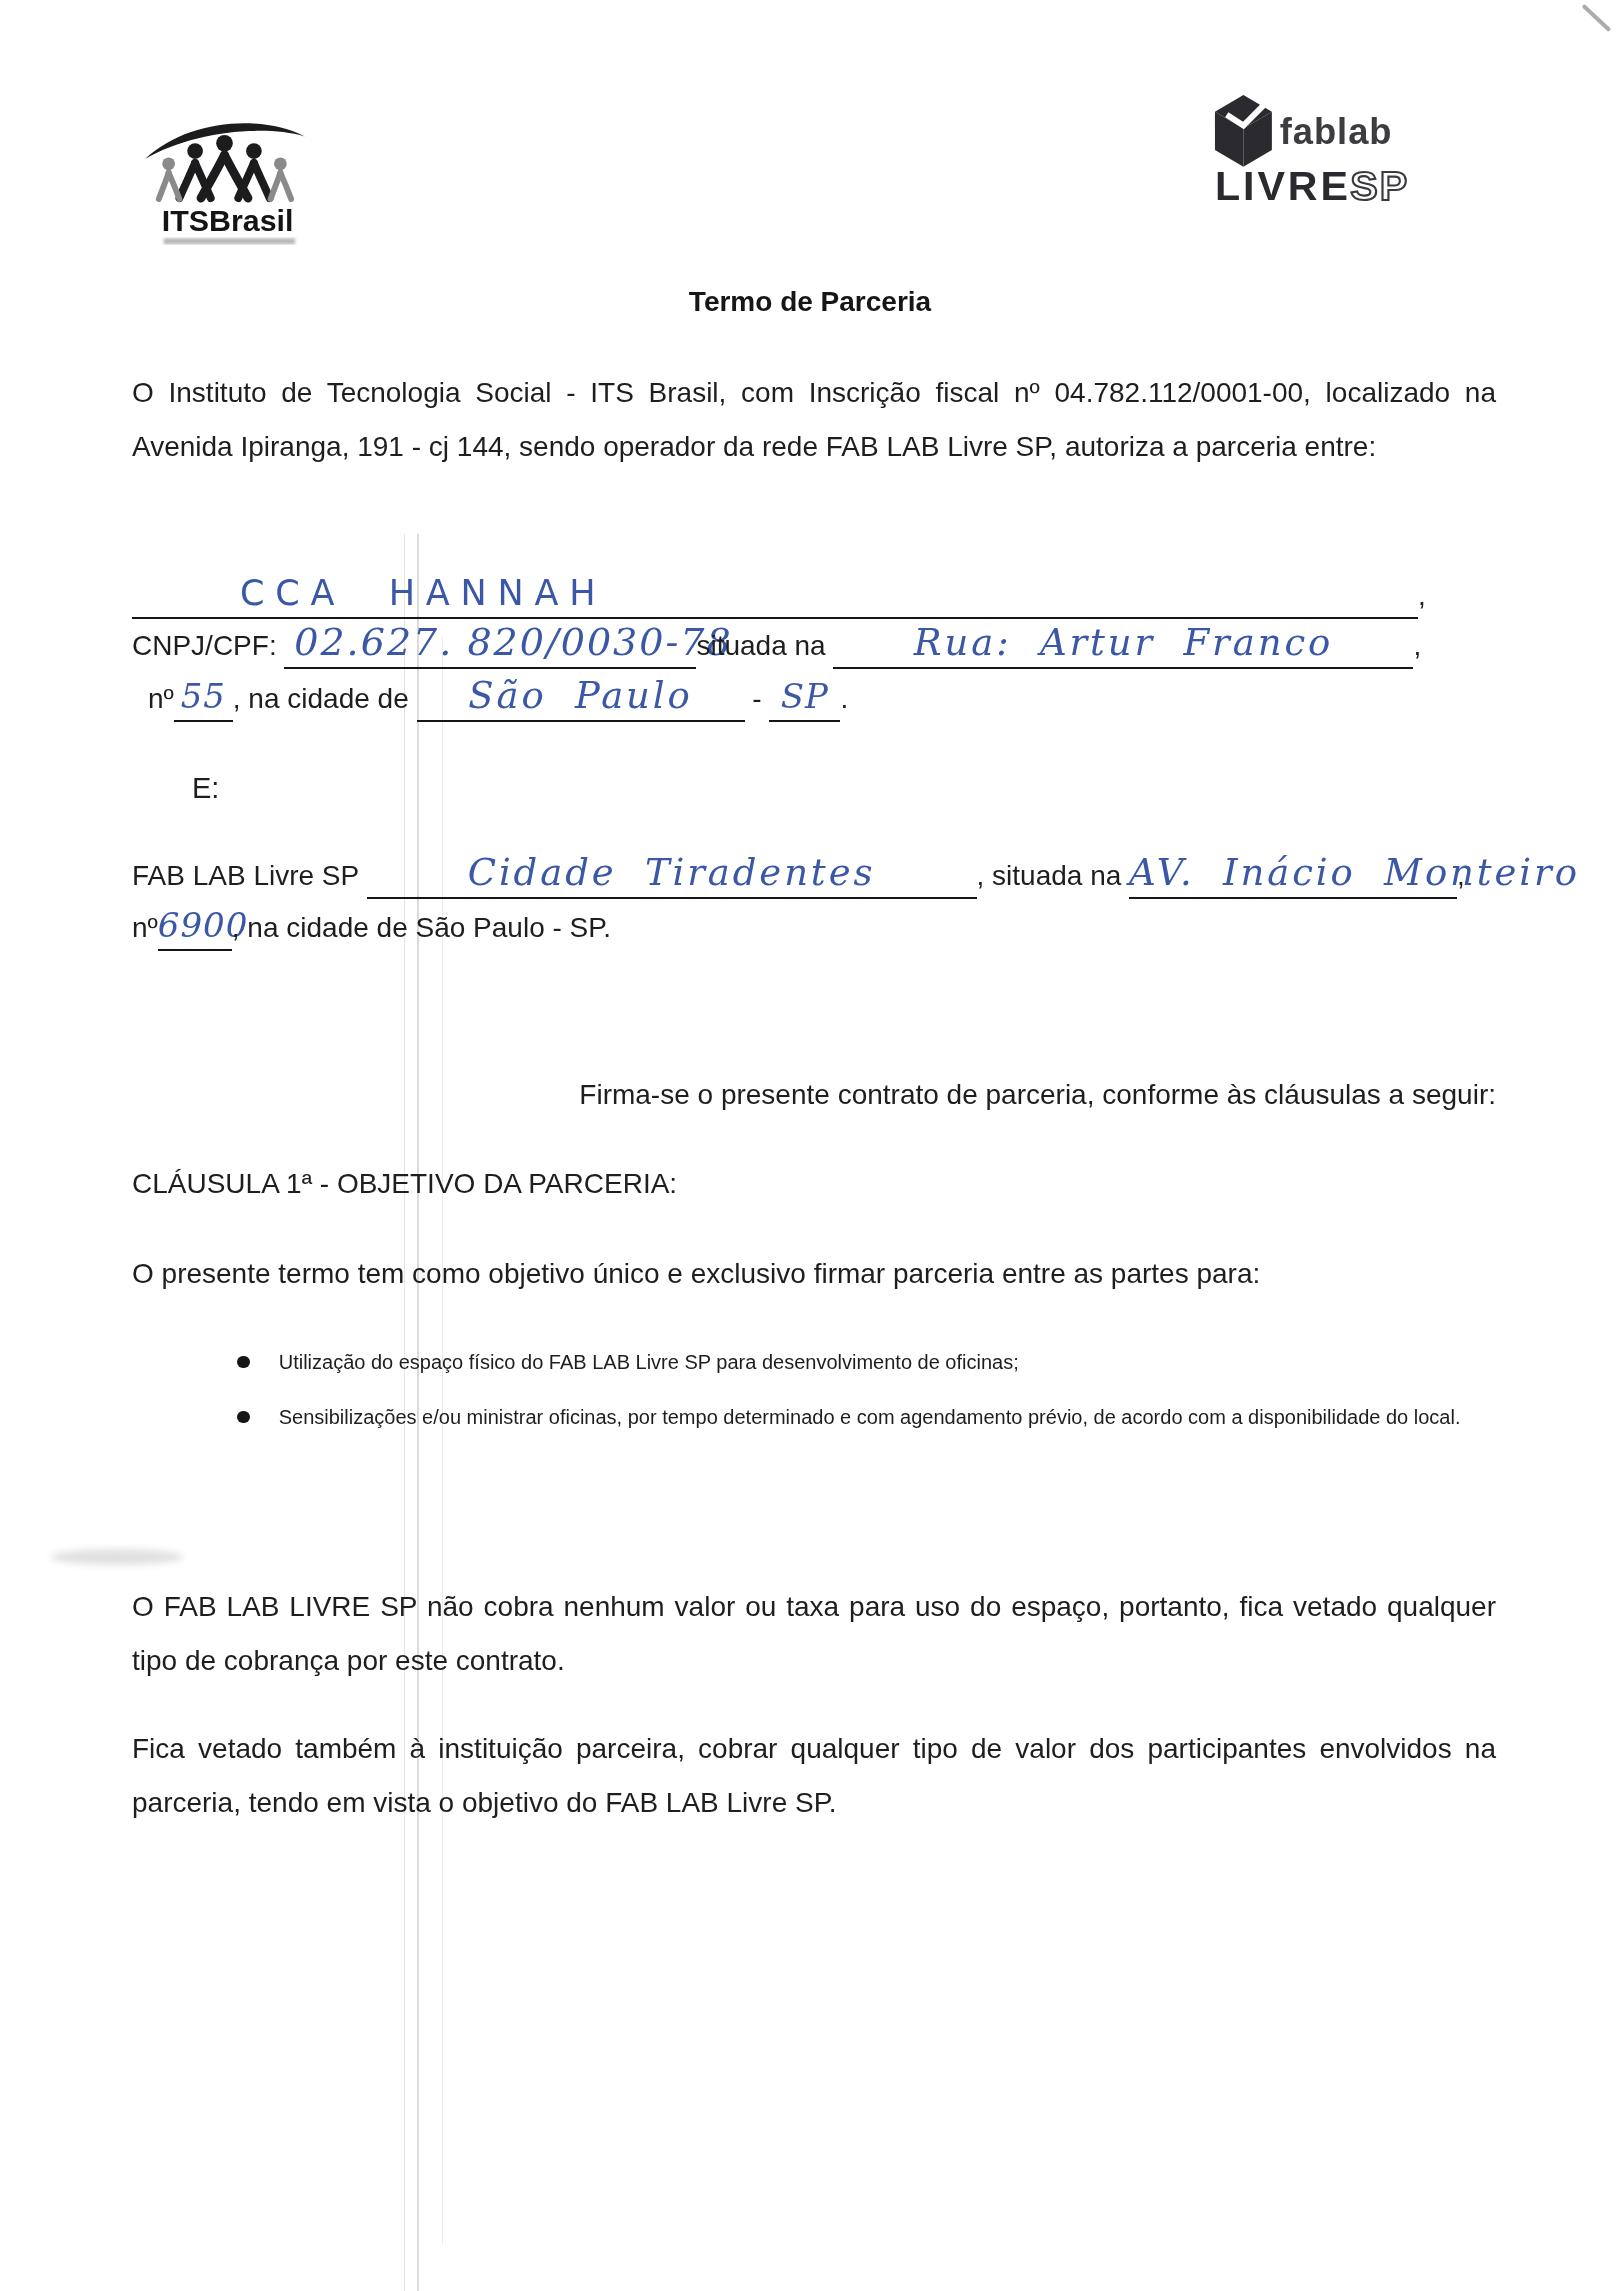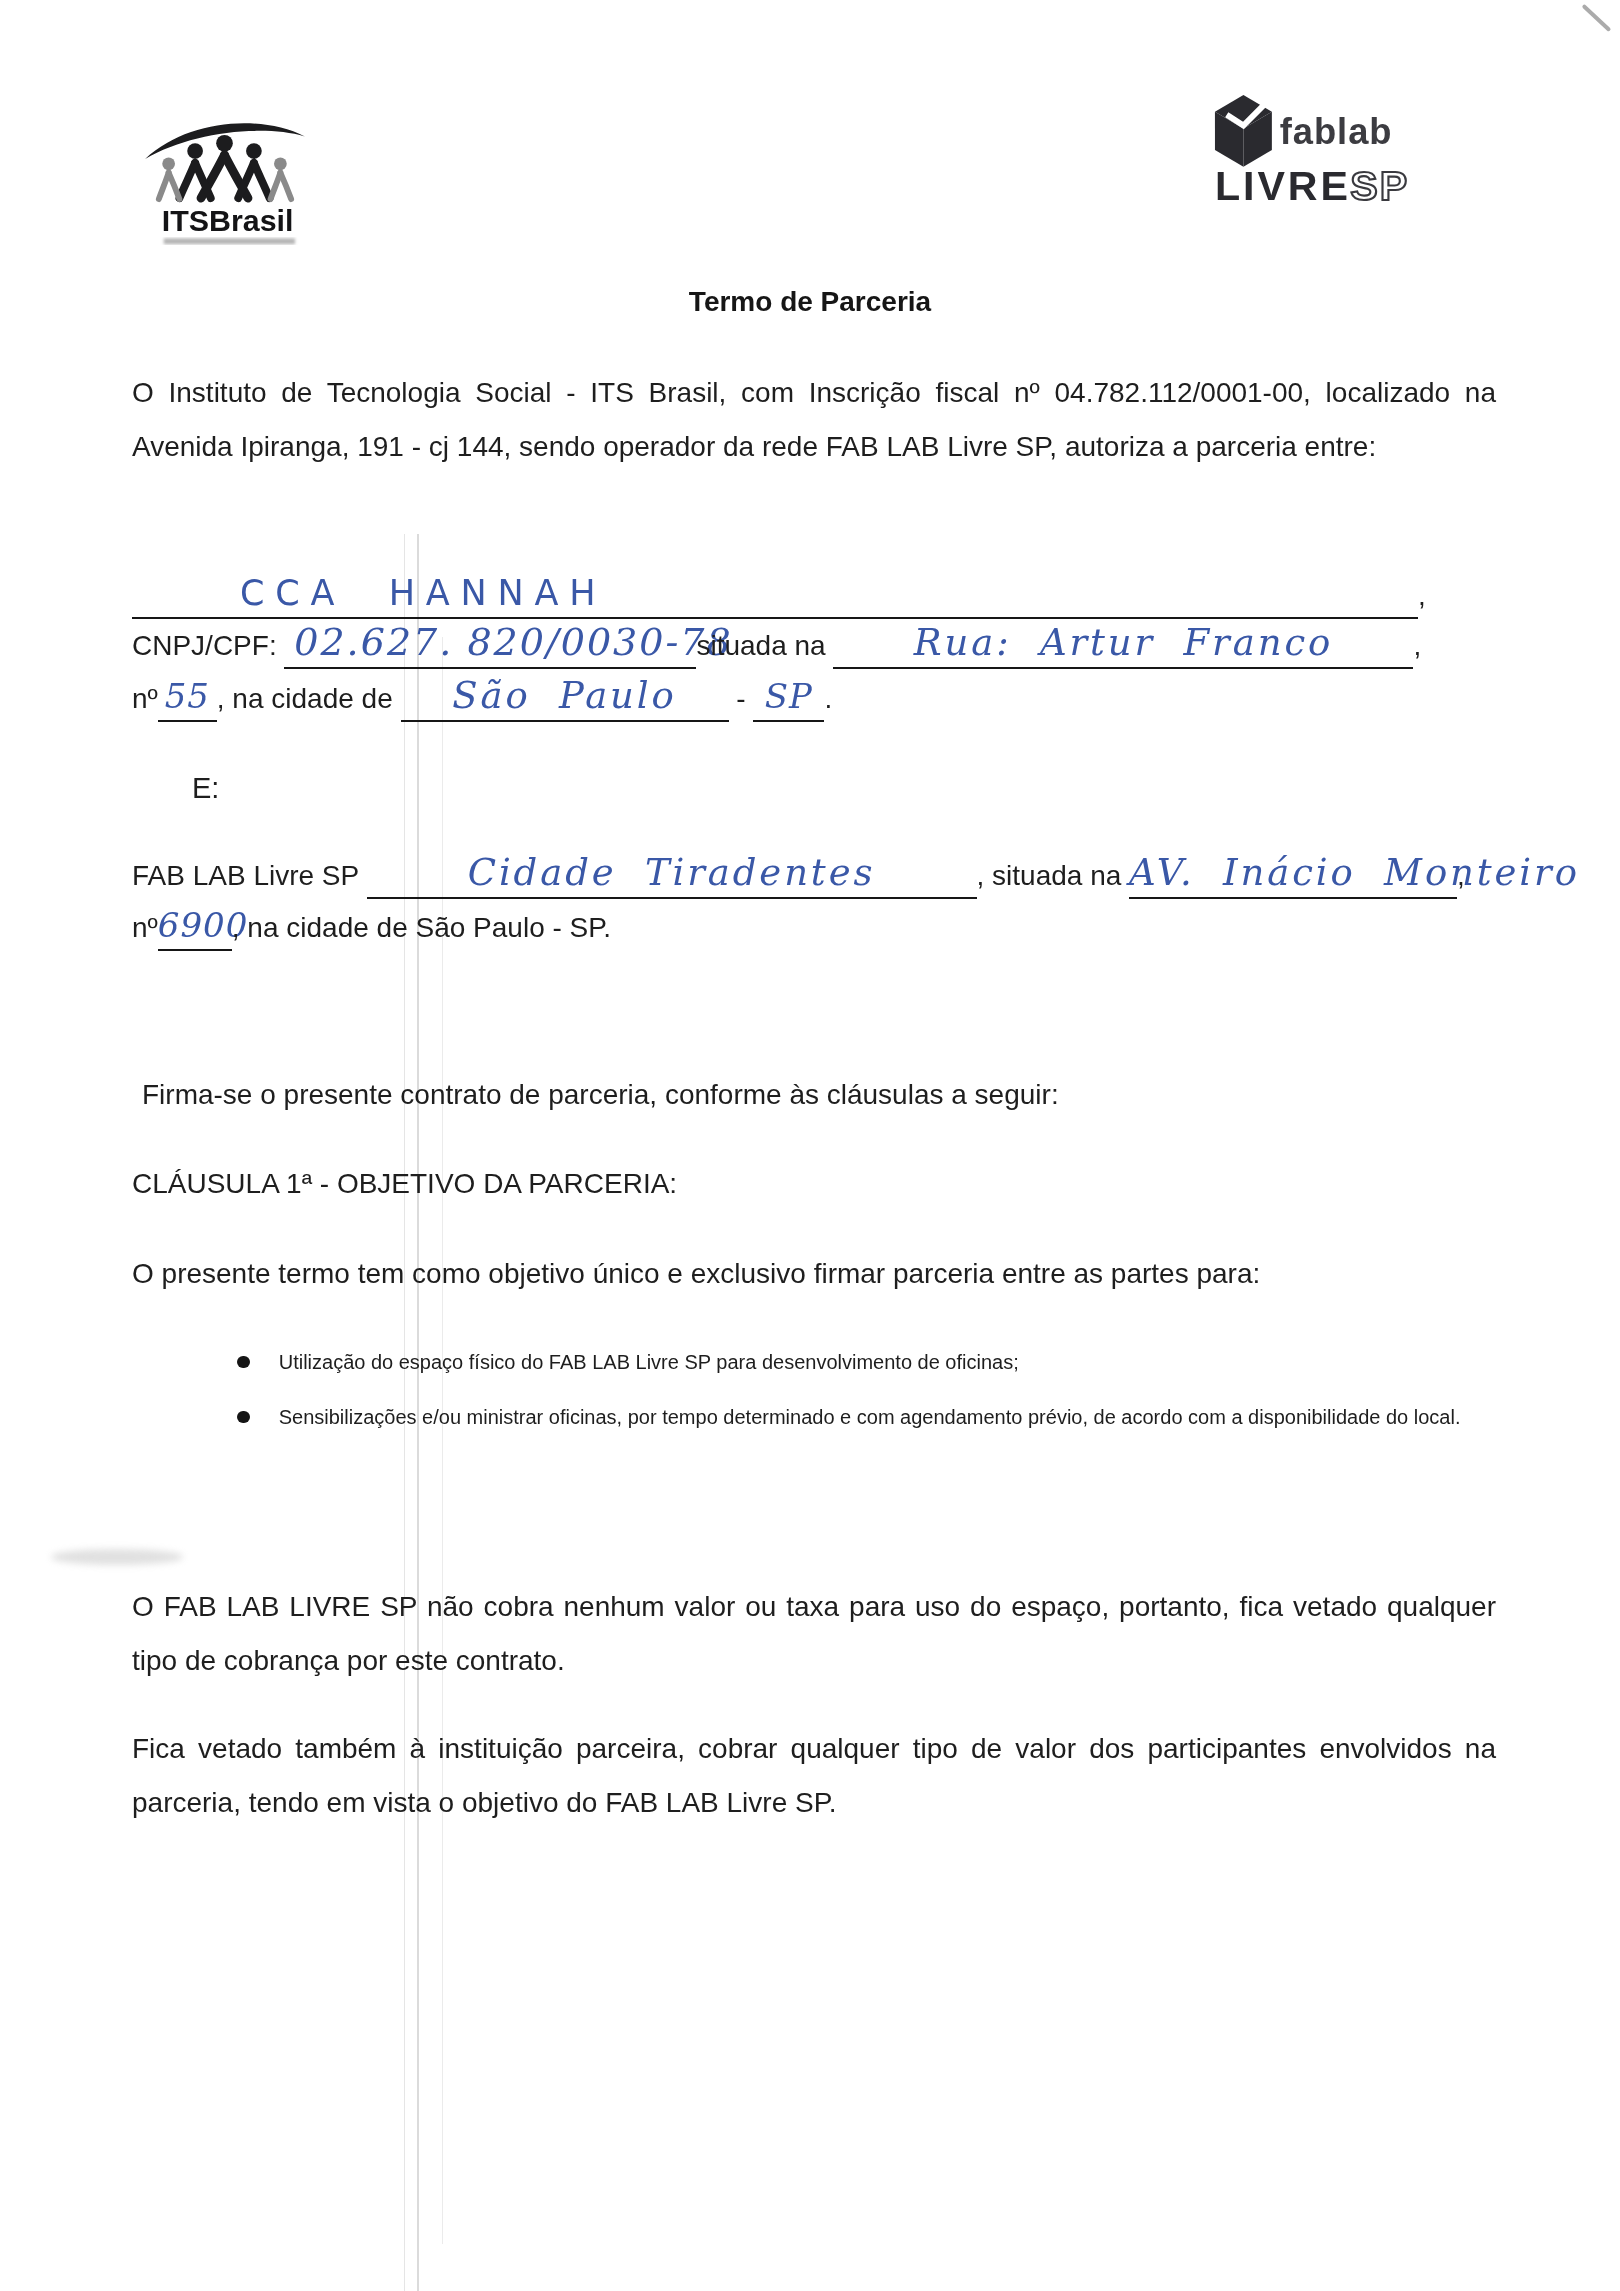--- a/index.html
+++ b/index.html
@@ -9,21 +9,21 @@
     font-family:"Liberation Sans", sans-serif; color:#1c1c1c;
   }
   .abs { position:absolute; }
 
   
   .doc-title { left:0; top:286px; width:1620px; text-align:center;
     font-size:28px; font-weight:bold; color:#161616; }
   .para { left:132px; width:1364px; font-size:28px; line-height:54px;
     text-align:justify; color:#1e1e1e; }
   .para-intro  { top:366px; }
-  .para-firma  { top:1068px; text-align:left;margin-left:10px; }
+  .para-firma  { top:1068px; text-align:right; }
   .para-claus  { top:1157px; text-align:left; }
   .para-obj    { top:1247px; text-align:left; }
   .para-taxa   { top:1580px; }
   .para-vetado { top:1722px; }
   .connector { left:192px; top:772px; font-size:29px; color:#1e1e1e; }
 
   
   .fill-line { position:absolute; left:132px; width:1372px;
     font-size:28px; line-height:43px; white-space:nowrap; color:#1e1e1e; }
   .fill { display:inline-block; border-bottom:2px solid #161616;
@@ -31,21 +31,21 @@
   .hand { font-family:"DejaVu Serif", serif; font-style:italic;
     color:#3a58a7; white-space:nowrap; }
   .hand-caps { font-family:"DejaVu Sans", sans-serif; font-style:normal;
     font-weight:500; font-size:35px; letter-spacing:10.8px; word-spacing:21.6px; }
   .hand-num { font-size:38px; letter-spacing:2px; }
   .hand-cur { font-size:37px; letter-spacing:2.9px; word-spacing:13.7px; }
   .hand-sm  { font-size:34px; letter-spacing:1px; }
 
   .line-a { top:572px; }
   .line-b { top:621px; }
-  .line-c { top:674px; }
+  .line-c { top:674px;margin-left:16px; }
   .line-d { top:851px; }
   .line-e { top:904px; }
 
   .fill-a  { width:1286px; padding-left:108px; box-sizing:border-box; }
   .fill-b1 { width:412px;  text-align:left; padding-left:9.8px; box-sizing:border-box; }
   .fill-b2 { width:580px;  text-align:center; }
   .fill-c1 { width:59px;   text-align:center; }
   .fill-c2 { width:328px;  text-align:center; }
   .fill-c3 { width:71px;   text-align:center; }
   .fill-d1 { width:610px;  text-align:center; }

